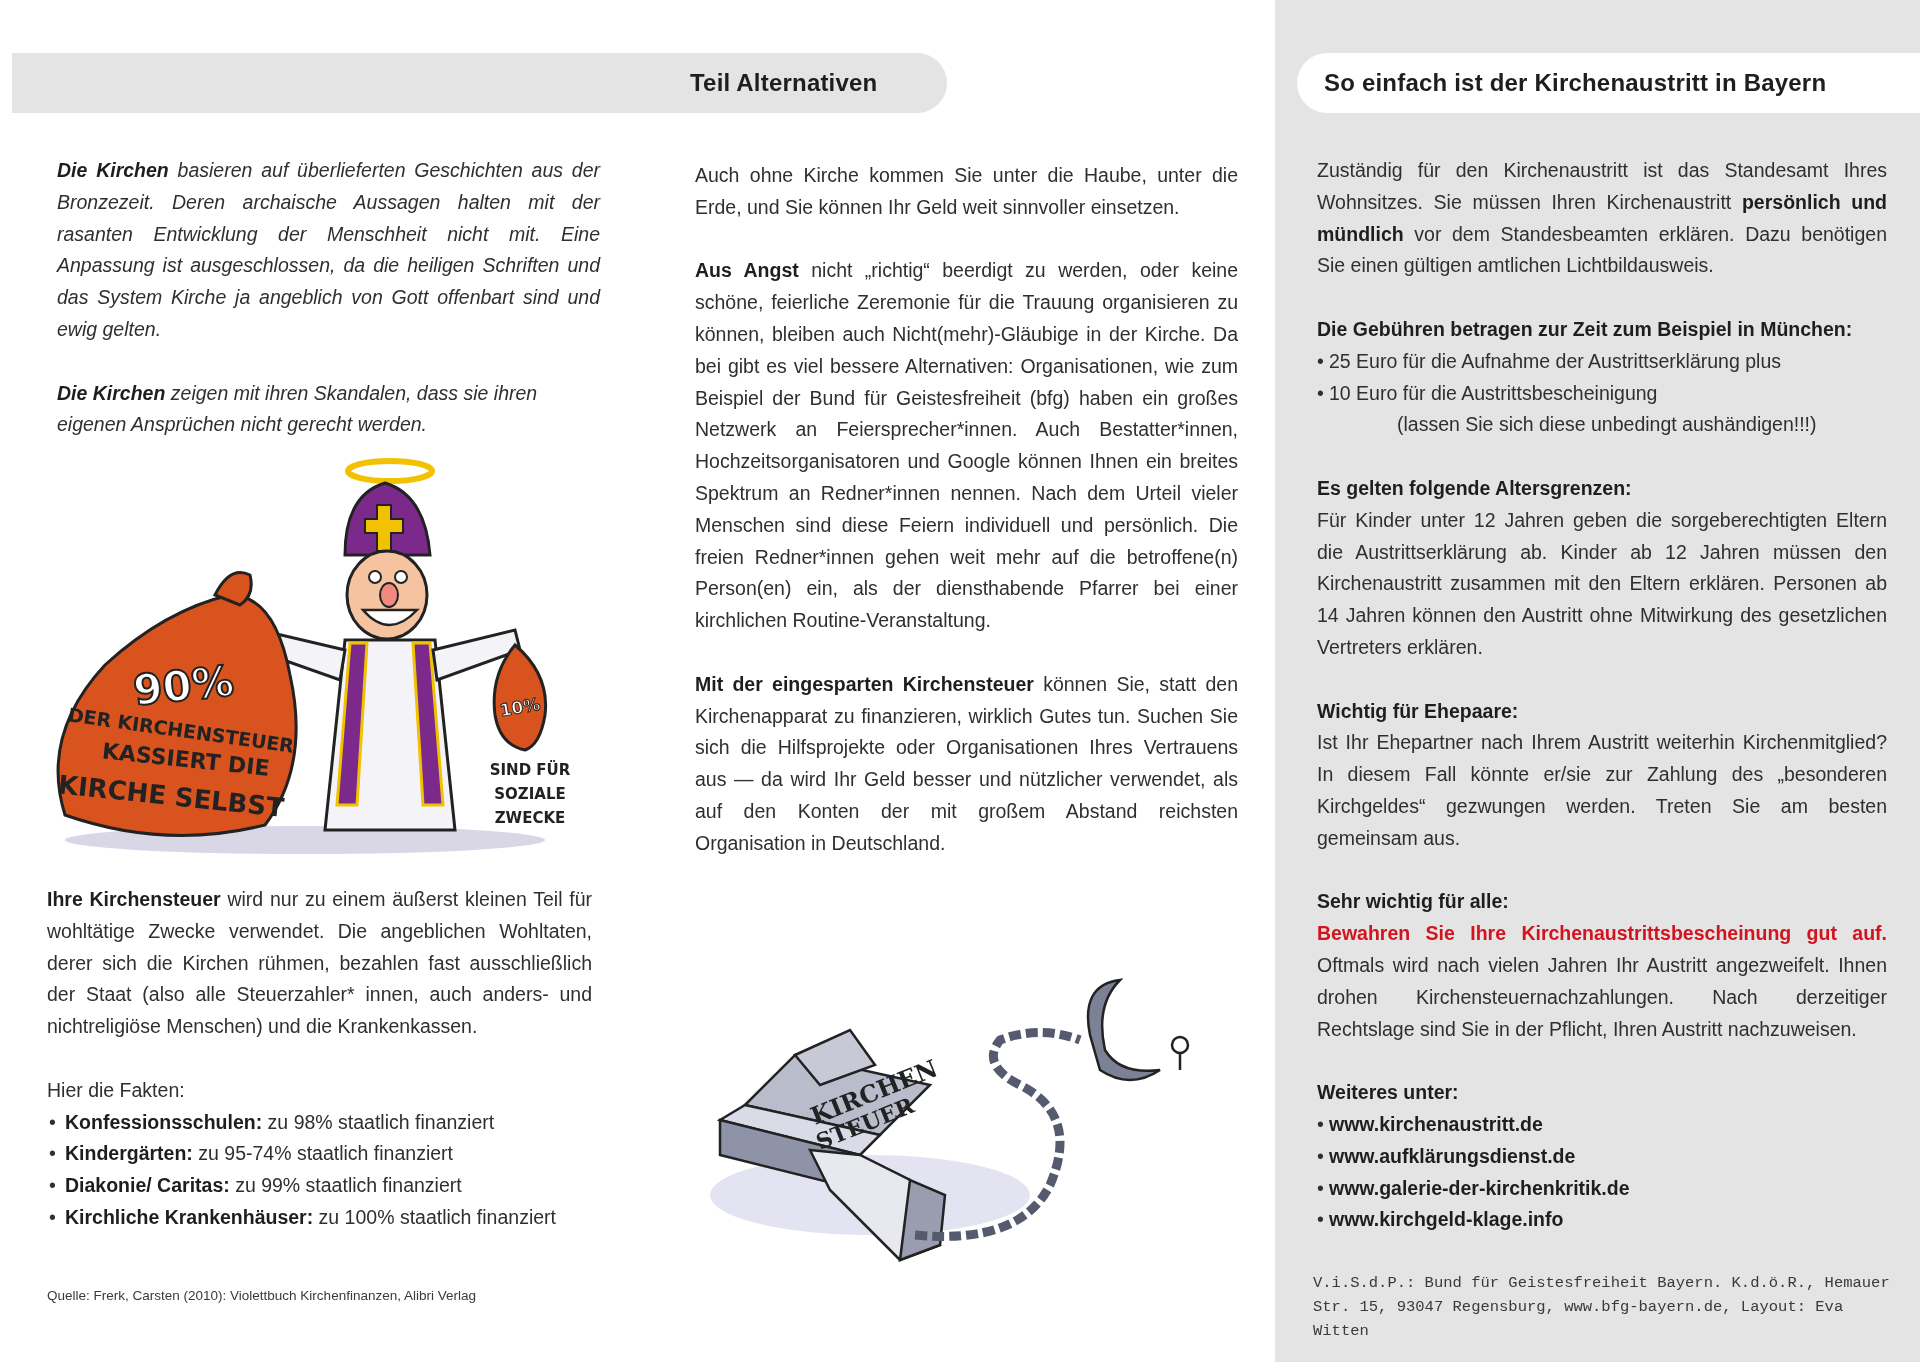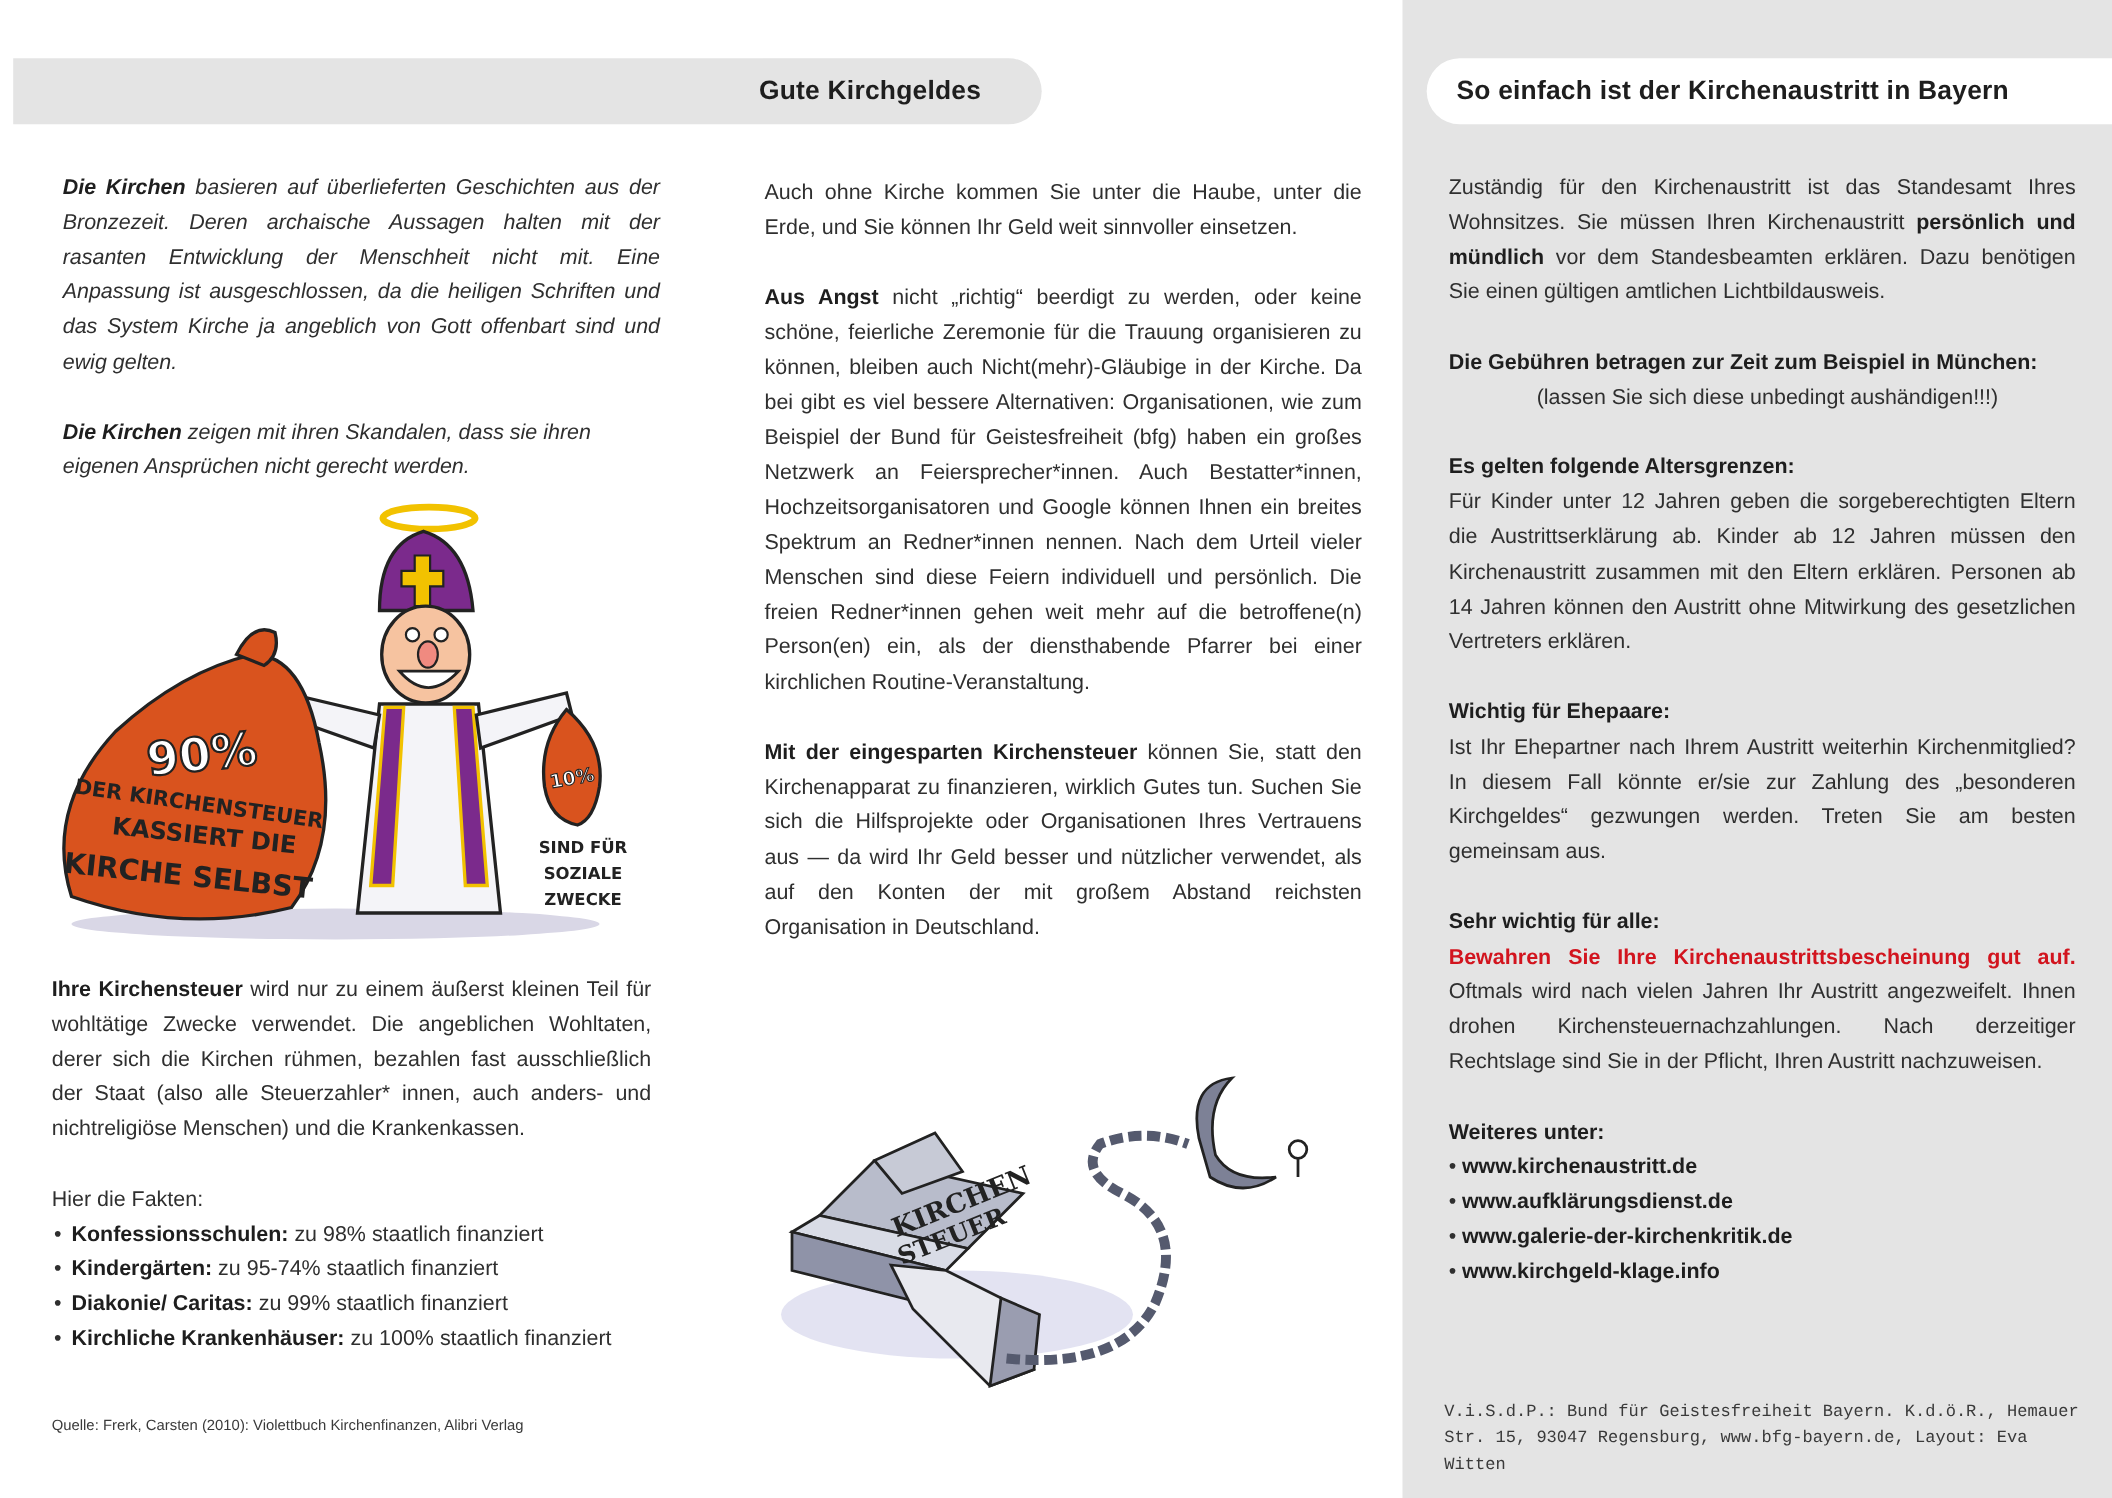--- a/index.html
+++ b/index.html
@@ -63,21 +63,21 @@
     .cartoon1 { position: absolute; left: 45px; top: 445px; width: 545px; height: 415px; }
     .cartoon2 { position: absolute; left: 700px; top: 945px; width: 520px; height: 330px; }
     .link-item { cursor: pointer; }
   </style>
 </head>
 <body>
 
 <div class="right-panel"></div>
 
 <div class="header-bar-left"></div>
-<div class="header-left-title">Gute Kirchgeldes</div>
+<div class="header-left-title">Teil Alternativen</div>
 
 <div class="header-bar-right"></div>
 <div class="header-right-title">So einfach ist der Kirchenaustritt in Bayern</div>
 
 <div class="col col1a">
   <p><b>Die Kirchen</b><span> basieren auf überlieferten Geschichten aus der Bronzezeit. Deren archaische Aussagen halten mit der rasanten Entwicklung der Menschheit nicht mit. Eine Anpassung ist ausgeschlossen, da die heiligen Schriften und das System Kirche ja angeblich von Gott offenbart sind und ewig gelten.</span></p>
   <div class="gap"></div>
   <p style="text-align:left;"><b>Die Kirchen</b><span> zeigen mit ihren Skandalen, dass sie ihren eigenen Ansprüchen nicht gerecht werden.</span></p>
 </div>
 
@@ -155,20 +155,24 @@
 
   <path d="M390 90 Q380 40 420 35 Q395 60 405 105 Q420 130 460 125 Q430 145 400 125 Z" fill="#7d8196" stroke="#222" stroke-width="2.5"></path>
   <circle cx="480" cy="100" r="8" fill="none" stroke="#222" stroke-width="2.5"></circle>
   <line x1="480" y1="108" x2="480" y2="125" stroke="#222" stroke-width="2.5"></line>
 </svg>
 
 <div class="col col3">
   <p><span>Zuständig für den Kirchenaustritt ist das Standesamt Ihres Wohnsitzes. Sie müssen Ihren Kirchenaustritt </span><b>persönlich und mündlich</b><span> vor dem Standesbeamten erklären. Dazu benötigen Sie einen gültigen amtlichen Lichtbildausweis.</span></p>
   <div class="gap"></div>
   <p><b>Die Gebühren betragen zur Zeit zum Beispiel in München:</b></p>
+  <ul class="bullets dense">
+    <li>25 Euro für die Aufnahme der Austrittserklärung plus</li>
+    <li>10 Euro für die Austrittsbescheinigung</li>
+  </ul>
   <p class="fees-note">(lassen Sie sich diese unbedingt aushändigen!!!)</p>
   <div class="gap"></div>
   <p><b>Es gelten folgende Altersgrenzen:</b></p>
   <p>Für Kinder unter 12 Jahren geben die sorgeberechtigten Eltern die Austrittserklärung ab. Kinder ab 12 Jahren müssen den Kirchenaustritt zusammen mit den Eltern erklären. Personen ab 14 Jahren können den Austritt ohne Mitwirkung des gesetzlichen Vertreters erklären.</p>
   <div class="gap"></div>
   <p><b>Wichtig für Ehepaare:</b></p>
   <p>Ist Ihr Ehepartner nach Ihrem Austritt weiterhin Kirchenmitglied? In diesem Fall könnte er/sie zur Zahlung des „besonderen Kirchgeldes“ gezwungen werden. Treten Sie am besten gemeinsam aus.</p>
   <div class="gap"></div>
   <p><b>Sehr wichtig für alle:</b></p>
   <p><span class="red">Bewahren Sie Ihre Kirchenaustrittsbescheinung gut auf.</span><span> Oftmals wird nach vielen Jahren Ihr Austritt angezweifelt. Ihnen drohen Kirchensteuernachzahlungen. Nach derzeitiger Rechtslage sind Sie in der Pflicht, Ihren Austritt nachzuweisen.</span></p>

